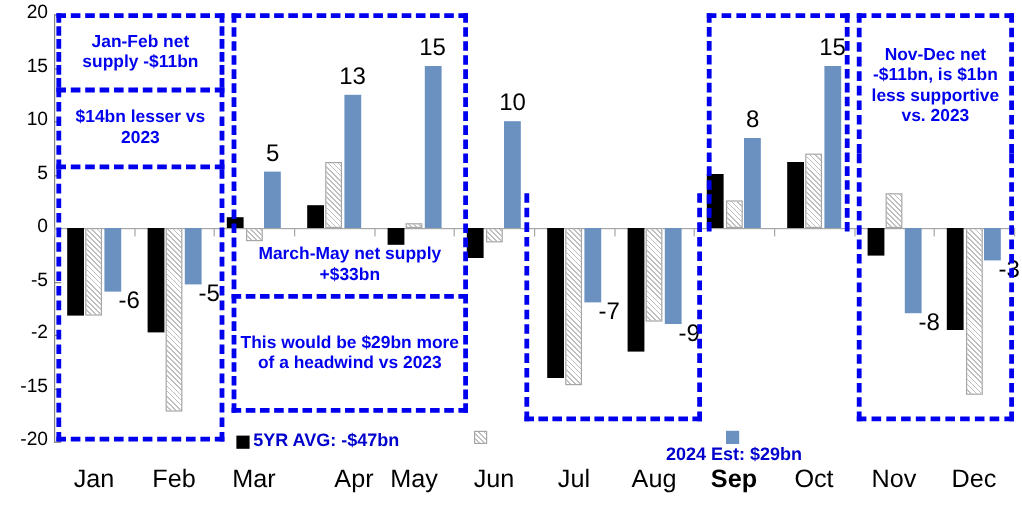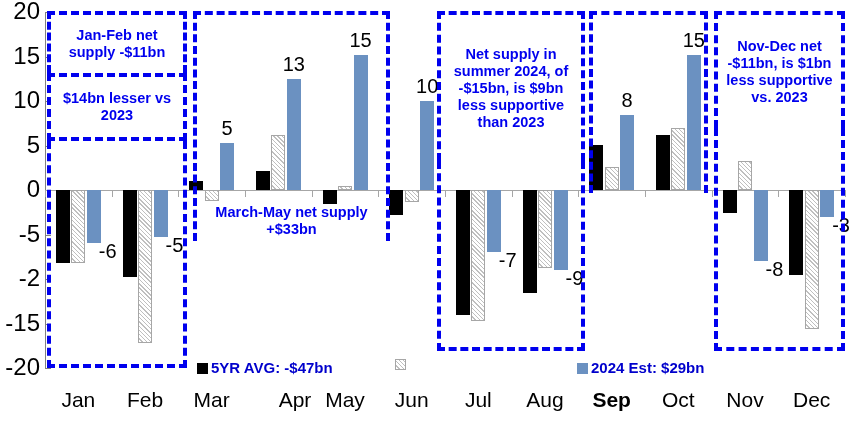--- a/index.html
+++ b/index.html
@@ -29,21 +29,21 @@
     position: absolute;
     left: 45px;
     width: 6px; height: 1px;
     background: #808080;
   }
   .y-tick-label {
     position: absolute;
     left: 0px;
     width: 40px;
     text-align: right;
-    font-size: 24px;
+    font-size: 16px;
     color: #000000;
     line-height: 20px;
   }
   
   .zero-line {
     position: absolute;
     left: 45px; top: 190px;
     width: 800px; height: 1px;
     background: #a6a6a6;
   }
@@ -249,21 +249,21 @@
     </div>
 
   <div class="legend">
     <div class="legend-item" style="left:152px; top:2px;">
       <span class="legend-swatch avg5"></span>
       <span>5YR AVG: -$47bn</span>
     </div>
     <div class="legend-item" style="left:350px; top:2px;">
       <span class="legend-swatch y2023"></span>
     </div>
-    <div class="legend-item" style="left:532px; top:2px;">
+    <div class="legend-item" style="left:510px; top:2px;flex-direction:column;">
       <span class="legend-swatch y2024"></span>
       <span>2024 Est:    $29bn</span>
     </div>
   </div>
 
   <div class="annot noborder-bottom" style="left:47px; top:11px; width:140px; height:62px;">
     <span>Jan-Feb net supply -$11bn</span>
   </div>
   <div class="annot" style="left:47px; top:73px; width:140px; height:68px;">
     <span>$14bn lesser vs 2023</span>
@@ -271,24 +271,24 @@
   <div class="annot noborder-top" style="left:47px; top:141px; width:140px; height:227px;">
     <span></span>
   </div>
 
   <div class="annot noborder-bottom" style="left:193px; top:11px; width:197px; height:230px;">
     <span></span>
   </div>
   <div class="annot" style="left:193px; top:197px; width:197px; height:48px; border:none;">
     <span>March-May net supply +$33bn</span>
   </div>
-
-  <div class="annot noborder-bottom" style="left:437px; top:11px; width:148px; height:150px;">
-    <span>Net supply in summer 2024, of -$15bn, is $9bn less supportive than 2023</span>
-  </div>
+  <div class="annot" style="left:193px; top:245px; width:197px; height:99px;">
+    <span>This would be $29bn more of a headwind vs 2023</span>
+  </div>
+
   <div class="annot noborder-top" style="left:437px; top:161px; width:148px; height:190px;">
     <span></span>
   </div>
 
   <div class="annot noborder-bottom" style="left:589px; top:11px; width:119px; height:182px;">
     <span></span>
   </div>
 
   <div class="annot noborder-bottom" style="left:714px; top:11px; width:131px; height:117px;">
     <span>Nov-Dec net -$11bn, is $1bn less supportive vs. 2023</span>

